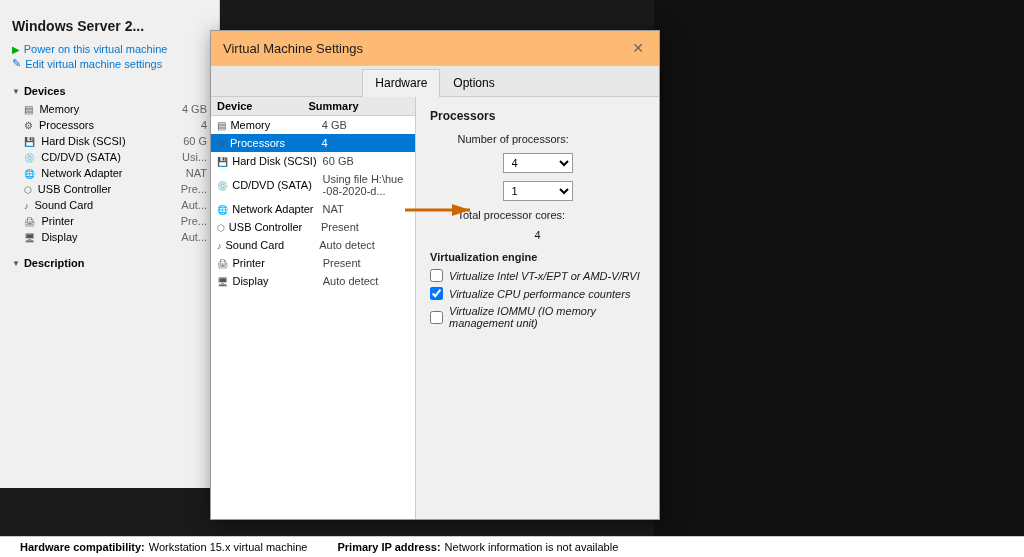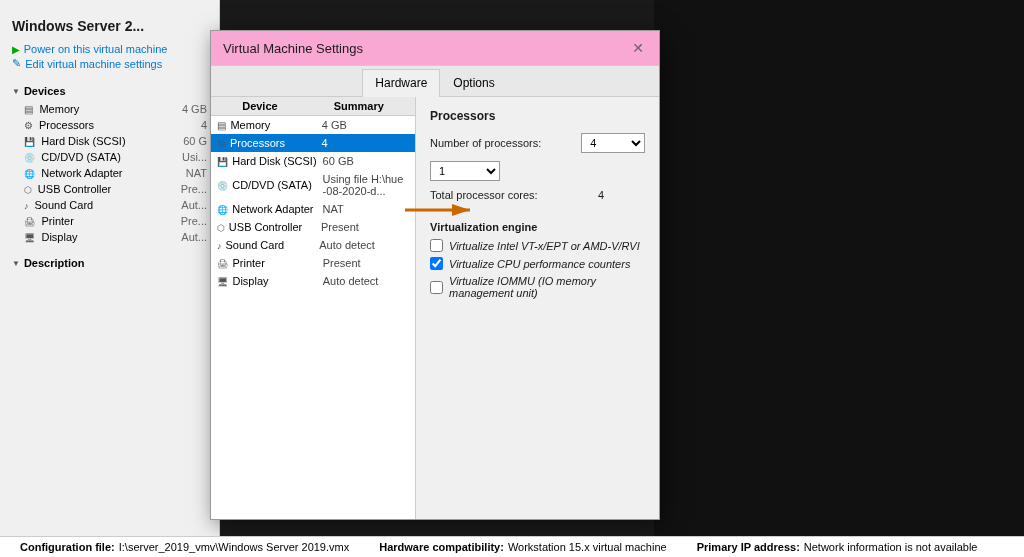--- a/index.html
+++ b/index.html
@@ -11,21 +11,21 @@
       height: 557px;
       overflow: hidden;
       position: relative;
     }
 
     
     .vmware-sidebar {
       position: absolute;
       left: 0; top: 0;
       width: 220px;
-      height: 557px;
+      height: 488px;
       background: #f0f0f0;
       border-right: 1px solid #ccc;
       padding: 10px 0;
     }
 
     .vmware-sidebar-header {
       padding: 8px 12px 4px;
     }
 
     .vm-title {
@@ -99,21 +99,21 @@
       width: 450px;
       height: 490px;
       background: #f0f0f0;
       border: 1px solid #999;
       box-shadow: 4px 4px 20px rgba(0,0,0,0.5);
       display: flex;
       flex-direction: column;
     }
 
     .dialog-titlebar {
-      background: #f9a8d4;
+      background: #fdba74;
       border-bottom: 1px solid #ccc;
       padding: 8px 12px;
       display: flex;
       justify-content: space-between;
       align-items: center;
     }
 
     .dialog-title {
       font-size: 13px;
       color: #1a1a1a;
@@ -168,21 +168,20 @@
     }
 
     .device-list-header {
       display: flex;
       background: #e8e8e8;
       border-bottom: 1px solid #ccc;
       padding: 3px 6px;
       font-size: 11px;
       font-weight: bold;
       gap: 56px;
-      justify-content: center;
     }
 
     .device-list-items {
       flex: 1;
       overflow-y: auto;
     }
 
     .device-row {
       display: flex;
       padding: 3px 6px;
@@ -209,20 +208,21 @@
       font-weight: bold;
       margin-bottom: 10px;
       color: #1a1a1a;
     }
 
     .settings-row {
       display: flex;
       align-items: center;
       margin-bottom: 8px;
       gap: 8px;
+      flex-direction: column;
     }
 
     .settings-label {
       font-size: 11px;
       width: 160px;
       color: #1a1a1a;
     }
 
     .settings-select {
       font-size: 11px;
@@ -231,21 +231,21 @@
       background: white;
       width: 70px;
     }
 
     .settings-value {
       font-size: 11px;
       color: #1a1a1a;
     }
 
     .section-divider {
-      margin: 20px 0 6px;
+      margin: 10px 0 6px;
       font-size: 11px;
       font-weight: bold;
       color: #1a1a1a;
     }
 
     .checkbox-row {
       display: flex;
       align-items: center;
       gap: 6px;
       margin-bottom: 5px;
@@ -535,24 +535,20 @@
       <marker id="arrowhead" markerWidth="6" markerHeight="4" refX="6" refY="2" orient="auto">
         <polygon points="0 0, 6 2, 0 4" fill="#cc6600"></polygon>
       </marker>
     </defs>
     <line x1="5" y1="15" x2="70" y2="15" stroke="#cc6600" stroke-width="3" marker-end="url(#arrowhead)"></line>
   </svg>
 </div>
 
 <div class="status-bar">
   <div class="status-item">
-    <span class="status-key">Configuration file:</span>
-    <span>I:\server_2019_vmv\Windows Server 2019.vmx</span>
-  </div>
-  <div class="status-item">
     <span class="status-key">Hardware compatibility:</span>
     <span>Workstation 15.x virtual machine</span>
   </div>
   <div class="status-item">
     <span class="status-key">Primary IP address:</span>
     <span>Network information is not available</span>
   </div>
 </div>
 
 </body></html>

